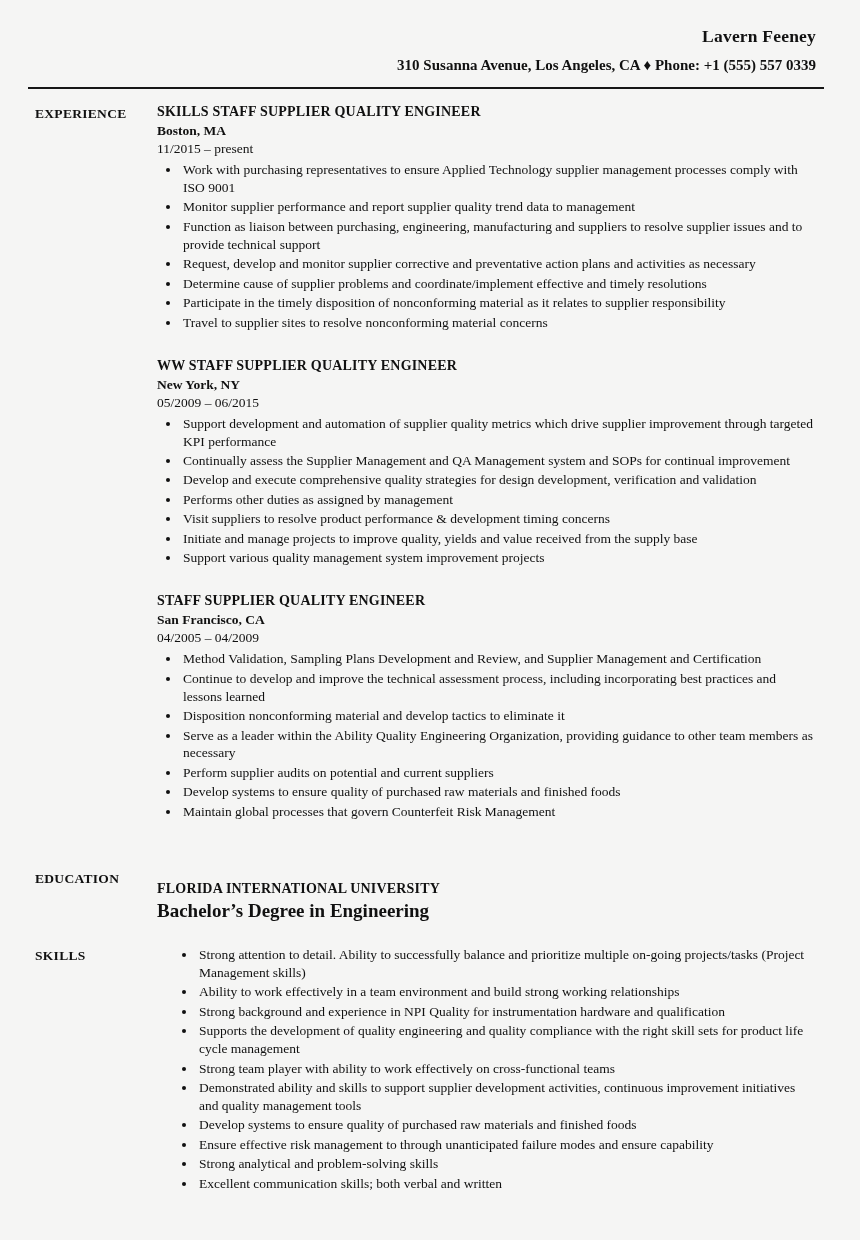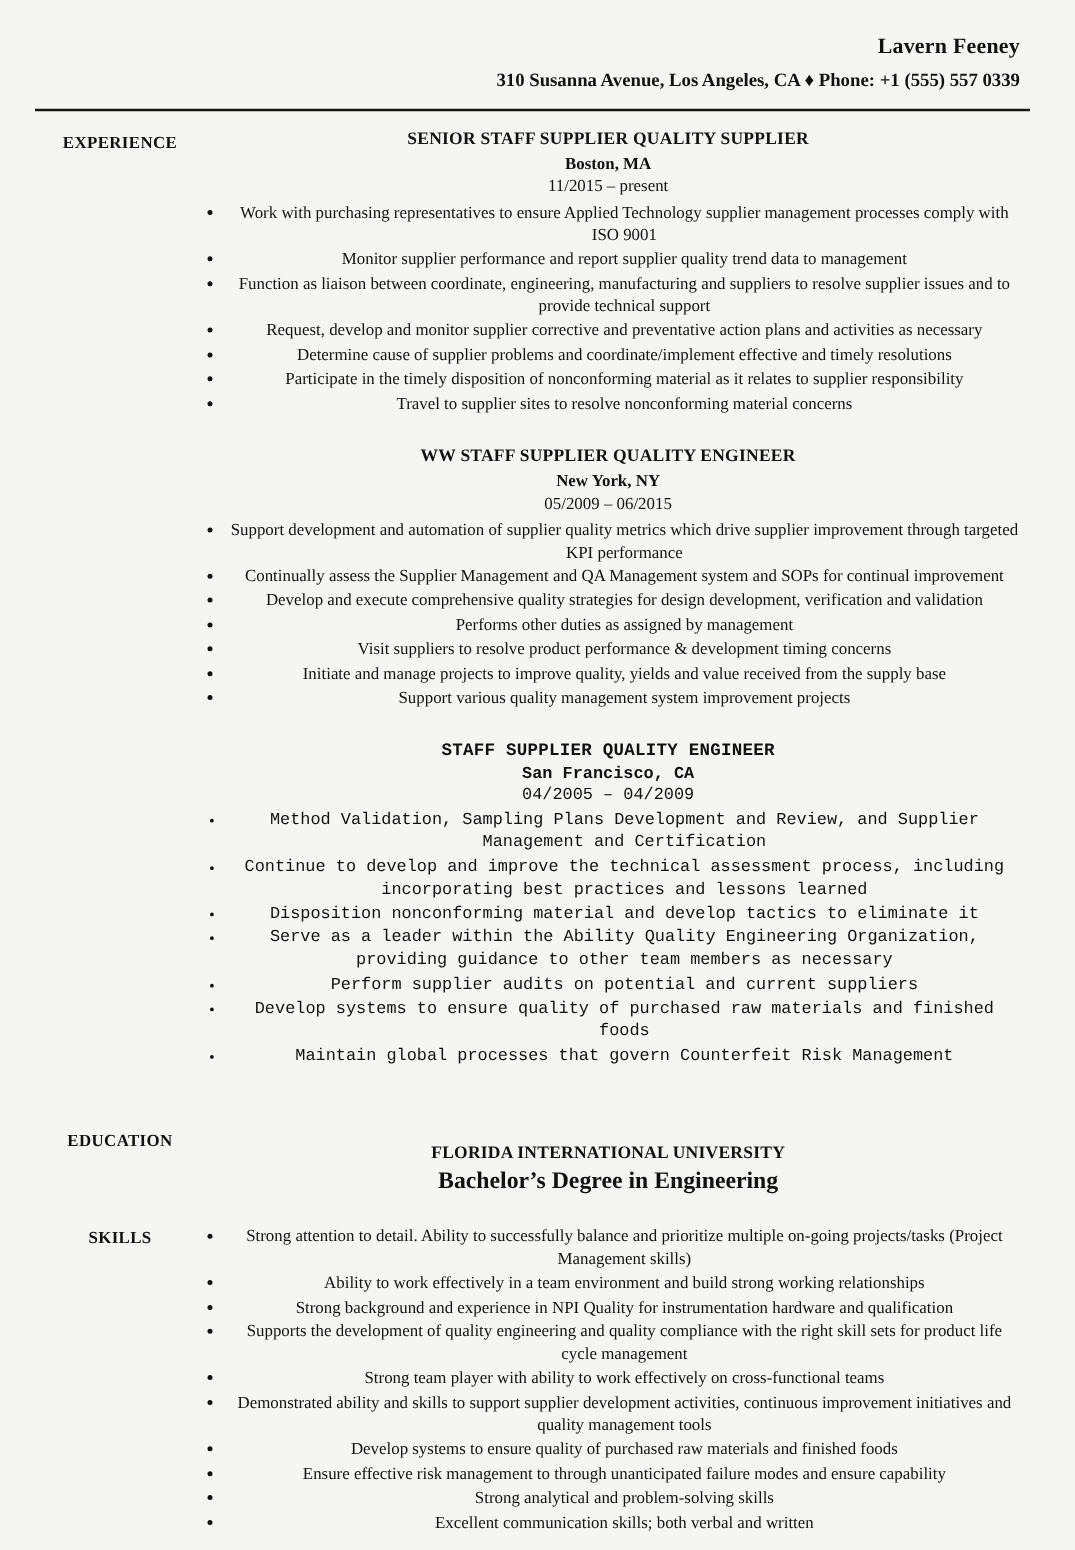--- a/index.html
+++ b/index.html
@@ -37,32 +37,31 @@
   .divider {
     border: none;
     border-top: 2px solid #161616;
     margin: 0 -8px 0 -7px;
   }
   
   .section {
     display: grid;
     grid-template-columns: 122px 1fr;
     margin-top: 15px;
-    text-align: center;
   }
   .section-label {
     font-size: 13.5px;
     font-weight: bold;
     letter-spacing: 0.3px;
     padding-top: 2px;
   }
   .section-content { min-width: 0; }
   
   .job { margin-bottom: 26px; }
-  .job:last-child { margin-bottom: 16px; font-family: Liberation Mono, monospace; }
+  .job:last-child { margin-bottom: 16px; }
   .job-title {
     font-size: 14px;
     font-weight: bold;
     margin: 0 0 3px 0;
     letter-spacing: 0.2px;
   }
   .job-location {
     font-size: 13.5px;
     font-weight: bold;
     margin-bottom: 2px;
@@ -88,45 +87,45 @@
     font-size: 14px;
     font-weight: bold;
     margin: 12px 0 3px 0;
     letter-spacing: 0.2px;
   }
   .degree {
     font-size: 19px;
     font-weight: bold;
   }
   
-  .skills-section { margin-top: 24px; }
+  .skills-section { margin-top: 24px; gap: 16px; }
 </style>
 </head>
 <body>
 
 <div class="page">
 
   <div class="header">
     <div class="name">Lavern Feeney</div>
     <div class="contact">310 Susanna Avenue, Los Angeles, CA ♦ Phone: +1 (555) 557 0339</div>
     <hr class="divider">
   </div>
 
   <div class="section">
     <div class="section-label">EXPERIENCE</div>
     <div class="section-content">
 
       <div class="job">
-        <div class="job-title">SENIOR STAFF SUPPLIER QUALITY SUPPLIER</div>
+        <div class="job-title">SKILLS STAFF SUPPLIER QUALITY ENGINEER</div>
         <div class="job-location">Boston, MA</div>
         <div class="job-dates">11/2015 – present</div>
         <ul class="bullets">
           <li>Work with purchasing representatives to ensure Applied Technology supplier management processes comply with ISO 9001</li>
           <li>Monitor supplier performance and report supplier quality trend data to management</li>
-          <li>Function as liaison between coordinate, engineering, manufacturing and suppliers to resolve supplier issues and to provide technical support</li>
+          <li>Function as liaison between purchasing, engineering, manufacturing and suppliers to resolve supplier issues and to provide technical support</li>
           <li>Request, develop and monitor supplier corrective and preventative action plans and activities as necessary</li>
           <li>Determine cause of supplier problems and coordinate/implement effective and timely resolutions</li>
           <li>Participate in the timely disposition of nonconforming material as it relates to supplier responsibility</li>
           <li>Travel to supplier sites to resolve nonconforming material concerns</li>
         </ul>
       </div>
 
       <div class="job">
         <div class="job-title">WW STAFF SUPPLIER QUALITY ENGINEER</div>
         <div class="job-location">New York, NY</div>

